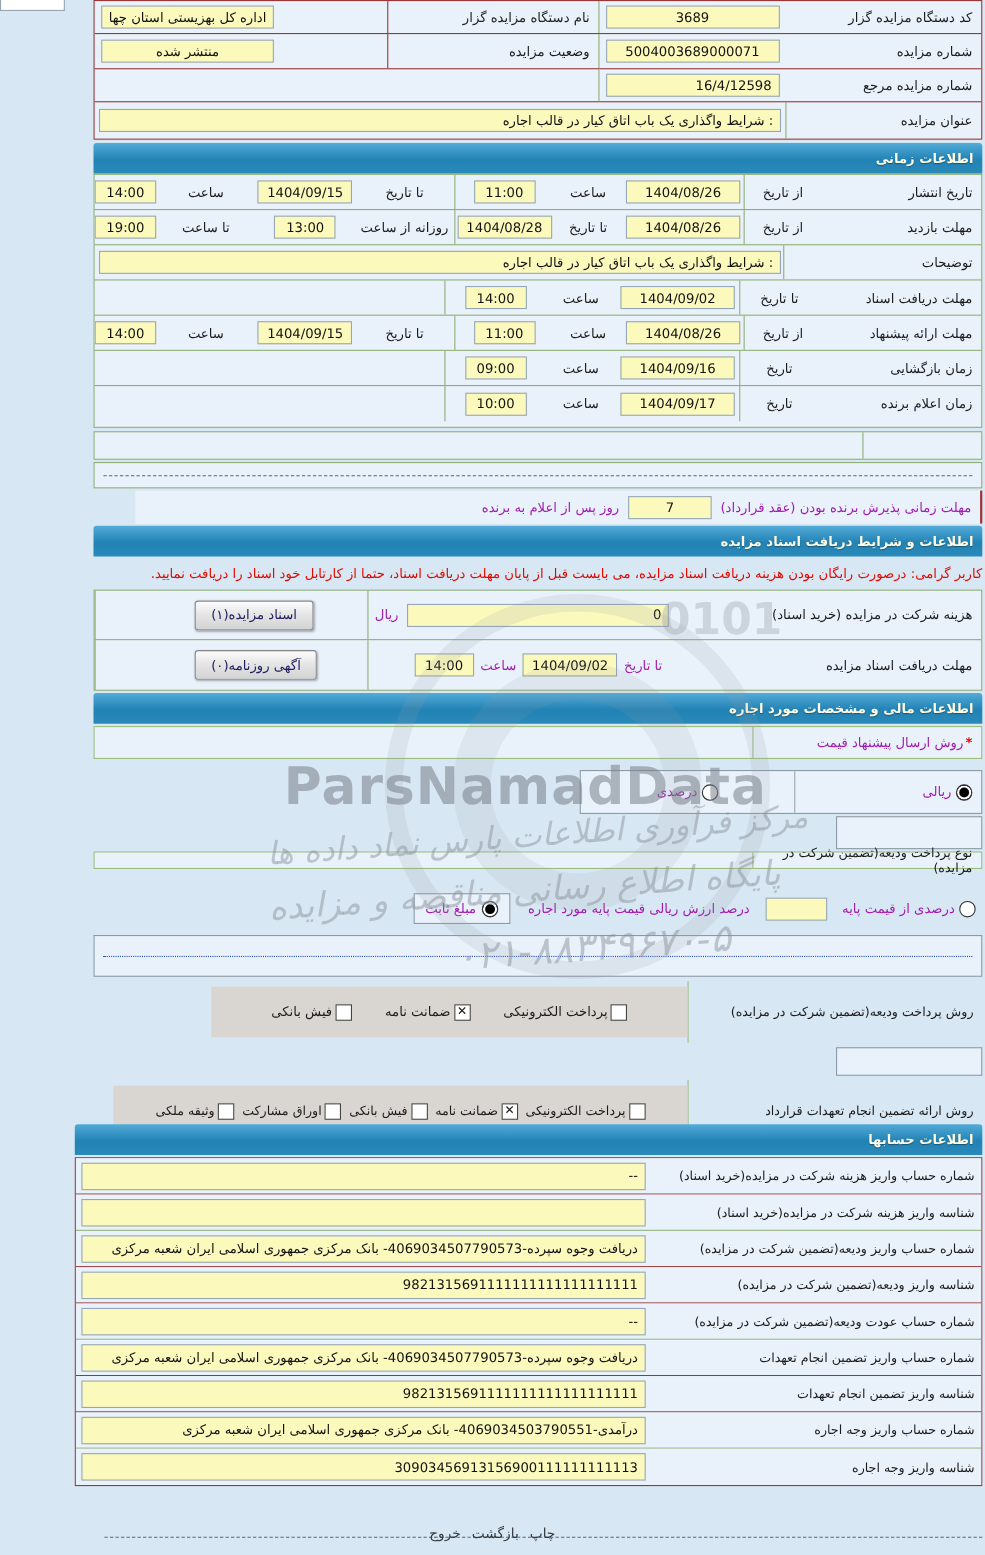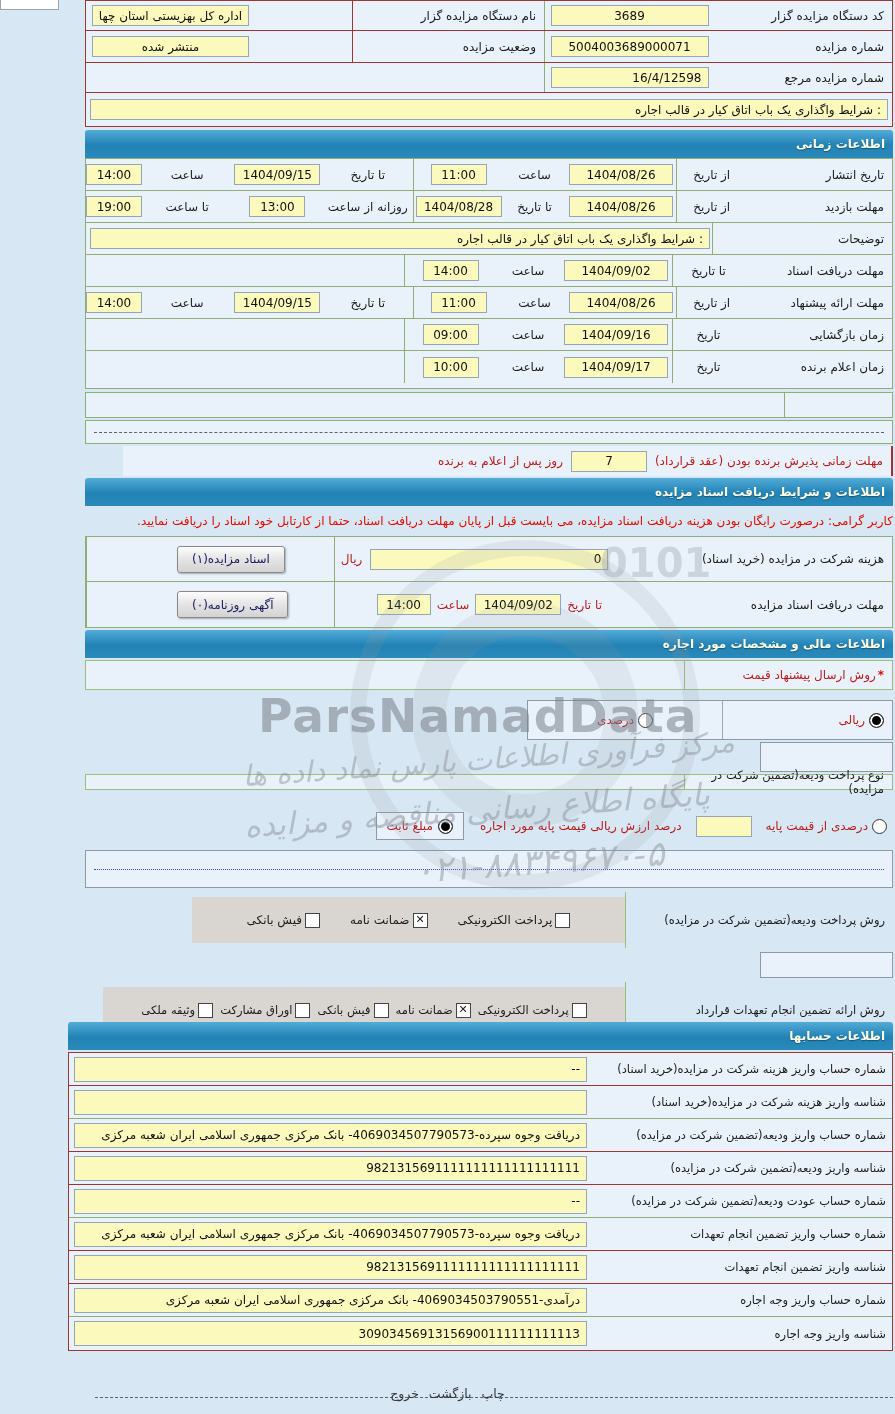--- a/index.html
+++ b/index.html
@@ -17,21 +17,21 @@
   .b-gry{border:1px solid #8c99a6;}
   .row{display:flex;align-items:center;box-sizing:border-box;}
   .sep-b-red{border-bottom:1px solid #9c3636;}
   .sep-b-grn{border-bottom:1px solid #8fae77;}
   .vline-grn{border-left:1px solid #8fae77;}
   .vline-gry{border-left:1px solid #9aa7b4;}
   .cell{display:flex;align-items:center;box-sizing:border-box;height:100%;}
   .c-center{justify-content:center;}
   .c-right{justify-content:flex-start;padding-right:8px;}
   .c-left{justify-content:flex-end;padding-left:6px;}
-  .lbl{color:#b91c1c;text-align:center;}
+  .lbl{color:#a21caf;text-align:center;}
   .lbl-sm{font-size:11.5px;}
   
   .ybox{background:#fcf9bd;border:1px solid #94a6b8;height:21px;box-sizing:border-box;
         display:flex;align-items:center;justify-content:center;font-size:12px;color:#111;}
   .ybox.vright{justify-content:flex-start;padding-right:6px;padding-left:4px;}
   .ybox.grow{flex:1;}
   
   .btn3d{background:linear-gradient(#fdfdfd,#e6e6e6 45%,#d3d3d3);border:1px solid #898989;border-radius:3px;
          height:27px;padding:0 14px;font-size:12px;color:#1b1b5e;display:flex;align-items:center;
          box-shadow:1px 1px 2px rgba(0,0,0,.3);cursor:pointer;font-family:"DejaVu Sans",sans-serif;}
@@ -90,20 +90,21 @@
       </div>
     </div>
     <div class="row sep-b-red" style="height:30px;">
       <div class="cell c-right" style="width:178px;">شماره مزایده مرجع</div>
       <div class="cell c-center vline-grn" style="width:170px;">
         <div class="ybox vright" style="width:158px;text-align:center;">16/4/12598</div>
       </div>
       <div class="cell" style="flex:1;"></div>
     </div>
     <div class="row" style="height:33px;">
+      <div class="cell c-right" style="width:178px;border-left:1px solid #8fae77;">عنوان مزایده</div>
       <div class="cell" style="flex:1;padding:0 4px;">
         <div class="ybox grow vright">: شرایط واگذاری یک باب اتاق کیار در قالب اجاره</div>
       </div>
     </div>
   </div>
 
   <div class="abs sec-hdr" style="left:85px;top:130px;width:808px;">اطلاعات زمانی</div>
 
   <div class="abs tbl b-grn" style="left:85px;top:158px;width:808px;height:231px;">
 

